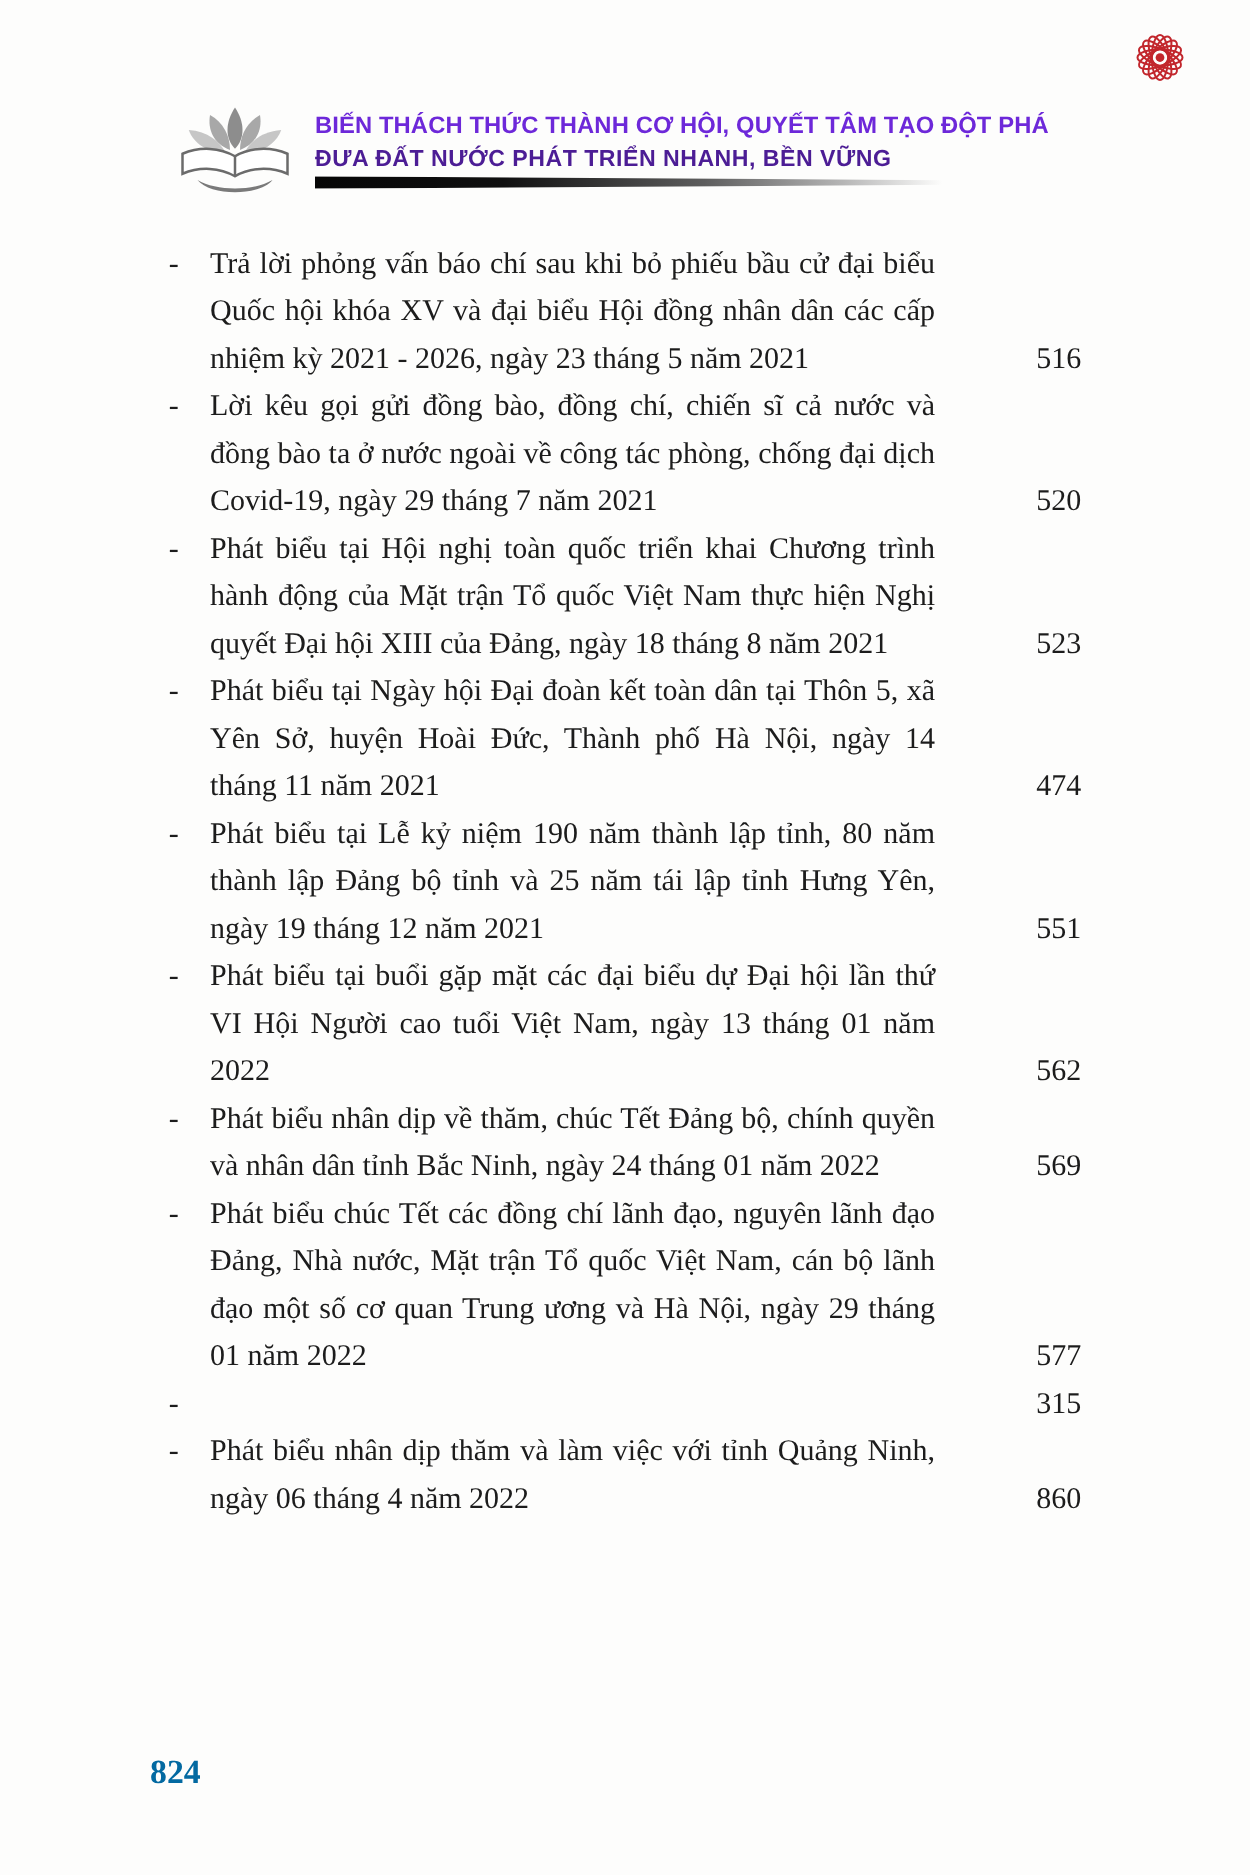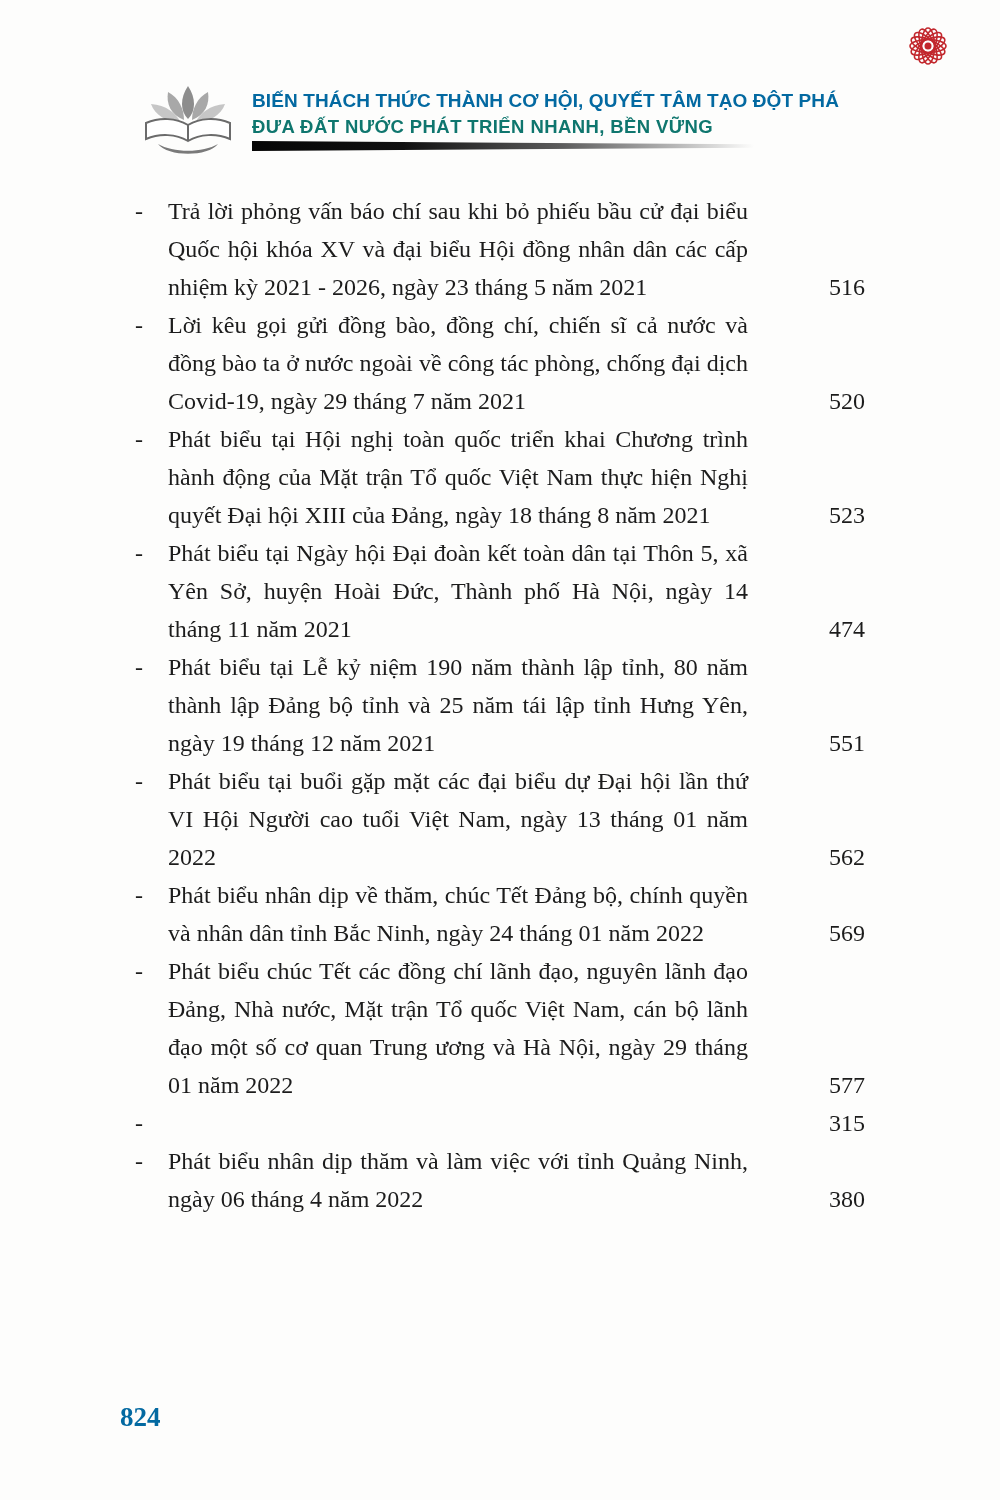--- a/index.html
+++ b/index.html
@@ -9,22 +9,22 @@
     background:#fdfdfc;
     overflow:hidden;
     font-family:"Liberation Serif", serif;
     color:#1c1c1c;
   }
 
   
   .header { position:absolute; top:84px; left:138px; display:flex; align-items:flex-start; }
   .logo { width:100px; height:76px; flex:none; }
   .header-text { margin-left:14px; padding-top:6px; font-family:"Liberation Sans", sans-serif; font-weight:bold; }
-  .h-line1 { font-size:19px; letter-spacing:0.1px; color:#0369a1; white-space:nowrap; }
-  .h-line2 { font-size:18.5px; letter-spacing:0.4px; color:#0f766e; margin-top:4px; white-space:nowrap; }
+  .h-line1 { font-size:19px; letter-spacing:0.1px; color:#6d28d9; white-space:nowrap; }
+  .h-line2 { font-size:18.5px; letter-spacing:0.4px; color:#4c1d95; margin-top:4px; white-space:nowrap; }
   .h-bar {
     margin-top:3px; height:10px; width:502px;
     background:linear-gradient(90deg,#060606 0%,#101010 30%,#5d5d5d 62%,#b5b5b5 84%,rgba(255,255,255,0) 100%);
     clip-path:polygon(0 0,100% 32%,100% 68%,0 100%);
   }
 
   
   .emblem { position:absolute; top:20px; right:46px; width:52px; height:52px; }
 
   
@@ -129,20 +129,20 @@
     </div>
 
     <div class="toc-row">
       <span class="toc-marker">-</span>
       <div class="toc-pg">315</div>
     </div>
 
     <div class="toc-row">
       <span class="toc-marker">-</span>
       <div class="toc-text">Phát biểu nhân dịp thăm và làm việc với tỉnh Quảng Ninh, ngày 06 tháng 4 năm 2022</div>
-      <div class="toc-pg">380</div>
+      <div class="toc-pg">860</div>
     </div>
 
   </div>
 
   <div class="folio">824</div>
 
 </div>
 
 </body></html>

